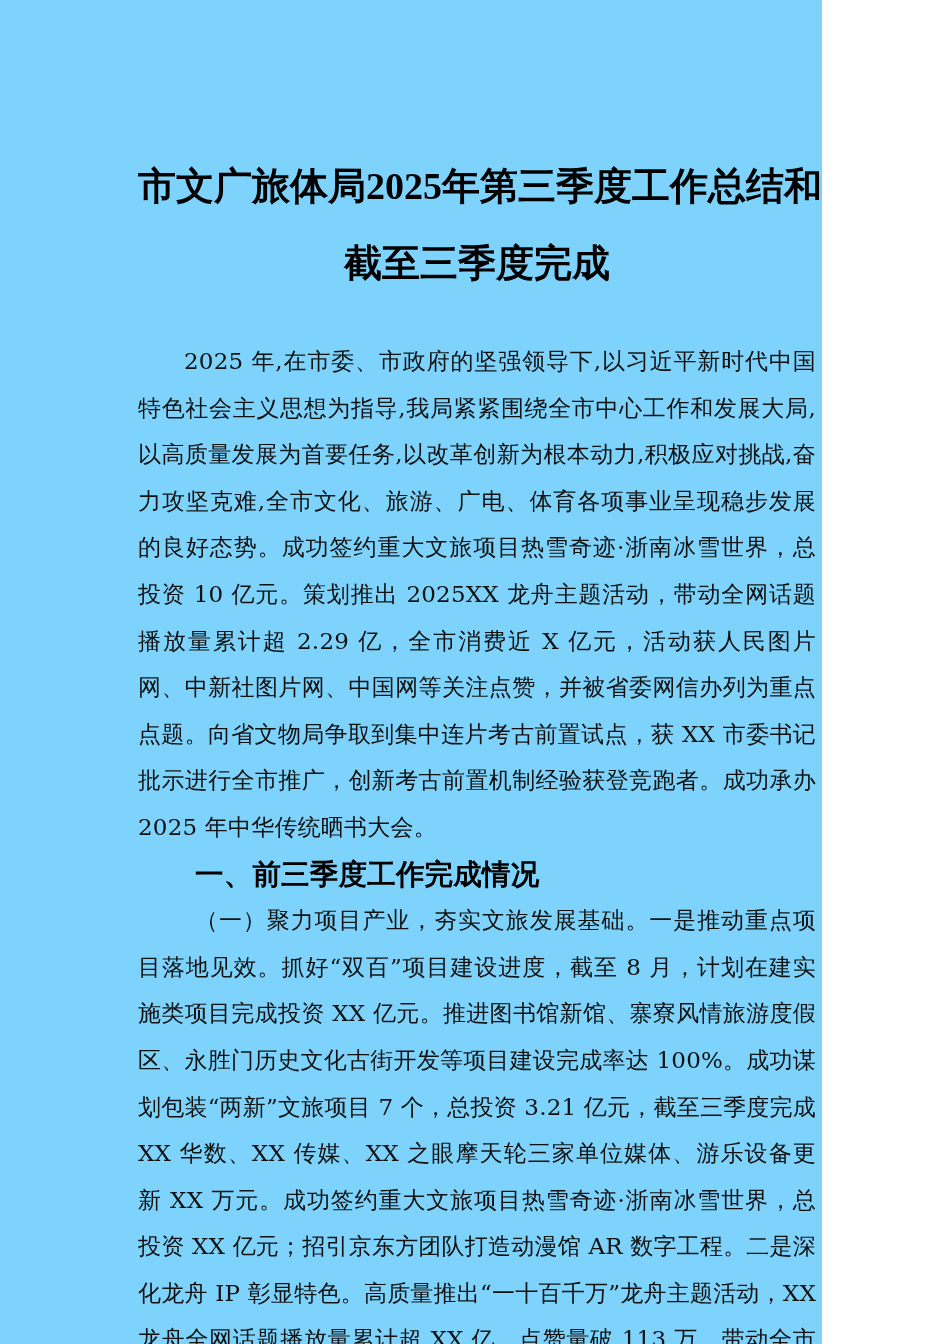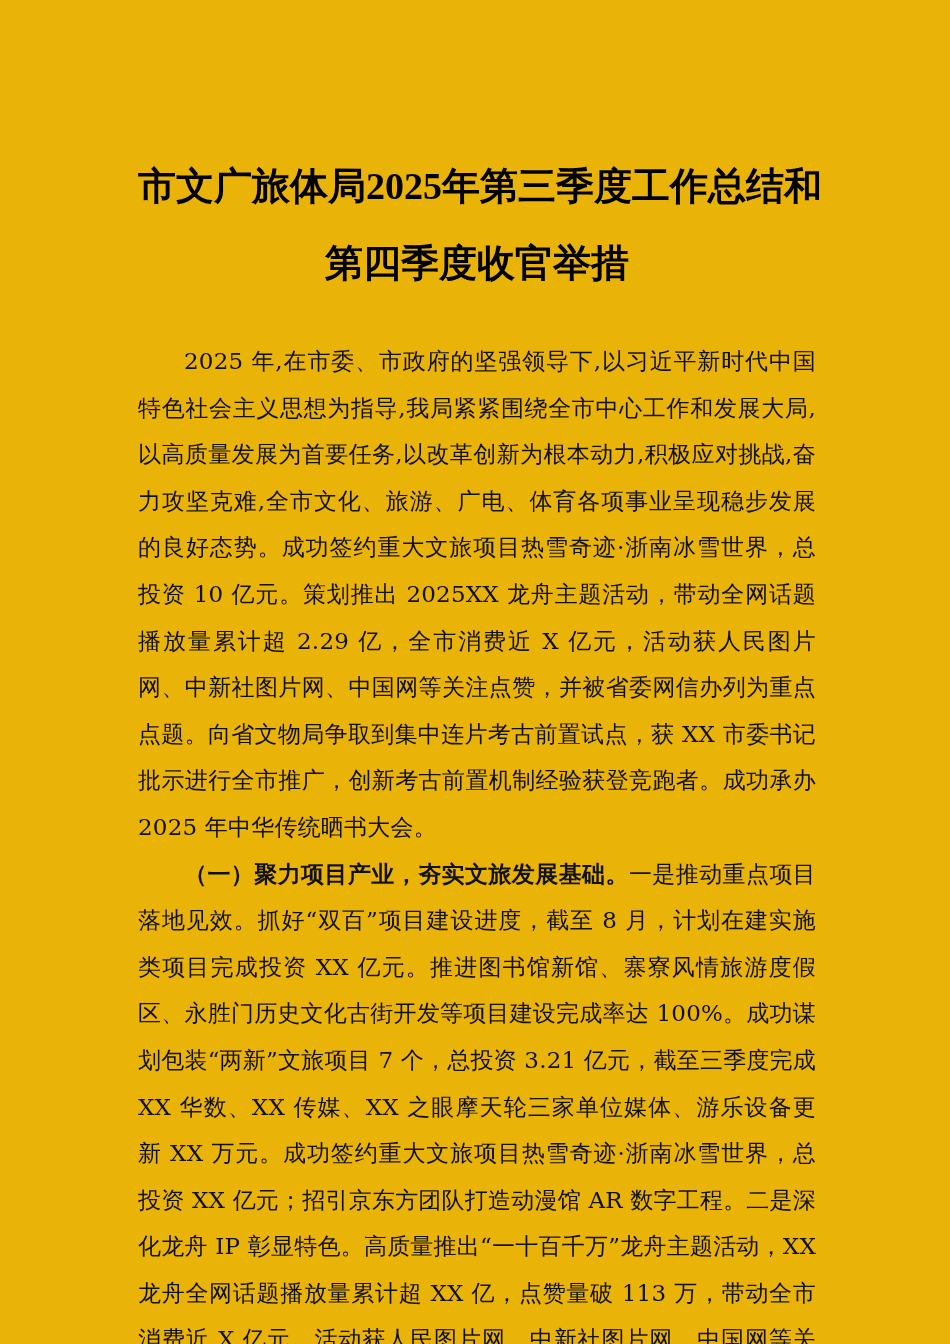--- a/index.html
+++ b/index.html
@@ -12,25 +12,25 @@
     width: 950px;
     height: 1344px;
     overflow: hidden;
     font-family: "Liberation Serif", "DejaVu Serif", serif;
     color: #000000;
     -webkit-font-smoothing: antialiased;
   }
 
   .page {
     position: relative;
-    width: 950px;
+    width: 822px;
     height: 1344px;
     box-sizing: border-box;
     padding: 0;
-    background: #eab308;
+    background: #7dd3fc;
   }
 
   .page-body {
     position: absolute;
     left: 138px;
     top: 0;
     width: 678px;
   }
 
   
@@ -83,36 +83,38 @@
     font-size: 28.5px;
     line-height: 46.6px;
     text-indent: 2em;
     text-align: left;
     color: #000000;
     letter-spacing: 0.2px;
   }
 
   
   .lead-bold {
-    font-weight: bold;
+    font-weight: normal;
+    margin-left: 11px;
   }
 </style>
 </head>
 <body>
 
 <div class="page">
   <div class="page-body">
 
     <h1 class="doc-title">
       <span class="title-line">市文广旅体局2025年第三季度工作总结和</span>
-      <span class="title-line">第四季度收官举措</span>
+      <span class="title-line">截至三季度完成</span>
     </h1>
 
     <div class="body-block">
 
       <p class="para kai">2025 年,在市委、市政府的坚强领导下,以习近平新时代中国特色社会主义思想为指导,我局紧紧围绕全市中心工作和发展大局,以高质量发展为首要任务,以改革创新为根本动力,积极应对挑战,奋力攻坚克难,全市文化、旅游、广电、体育各项事业呈现稳步发展的良好态势。成功签约重大文旅项目热雪奇迹·浙南冰雪世界，总投资 10 亿元。策划推出 2025XX 龙舟主题活动，带动全网话题播放量累计超 2.29 亿，全市消费近 X 亿元，活动获人民图片网、中新社图片网、中国网等关注点赞，并被省委网信办列为重点点题。向省文物局争取到集中连片考古前置试点，获 XX 市委书记批示进行全市推广，创新考古前置机制经验获登竞跑者。成功承办 2025 年中华传统晒书大会。</p>
 
+      <p class="heading-1">一、前三季度工作完成情况</p>
 
       <p class="para kai"><span class="lead-bold">（一）聚力项目产业，夯实文旅发展基础。</span><span>一是推动重点项目落地见效。抓好“双百”项目建设进度，截至 8 月，计划在建实施类项目完成投资 XX 亿元。推进图书馆新馆、寨寮风情旅游度假区、永胜门历史文化古街开发等项目建设完成率达 100%。成功谋划包装“两新”文旅项目 7 个，总投资 3.21 亿元，截至三季度完成 XX 华数、XX 传媒、XX 之眼摩天轮三家单位媒体、游乐设备更新 XX 万元。成功签约重大文旅项目热雪奇迹·浙南冰雪世界，总投资 XX 亿元；招引京东方团队打造动漫馆 AR 数字工程。二是深化龙舟 IP 彰显特色。高质量推出“一十百千万”龙舟主题活动，XX 龙舟全网话题播放量累计超 XX 亿，点赞量破 113 万，带动全市消费近 X 亿元。活动获人民图片网、中新社图片网、中国网等关注点赞，并被省委网信办列为重点点</span></p>
 
     </div>
   </div>
 </div>
 
 </body></html>

